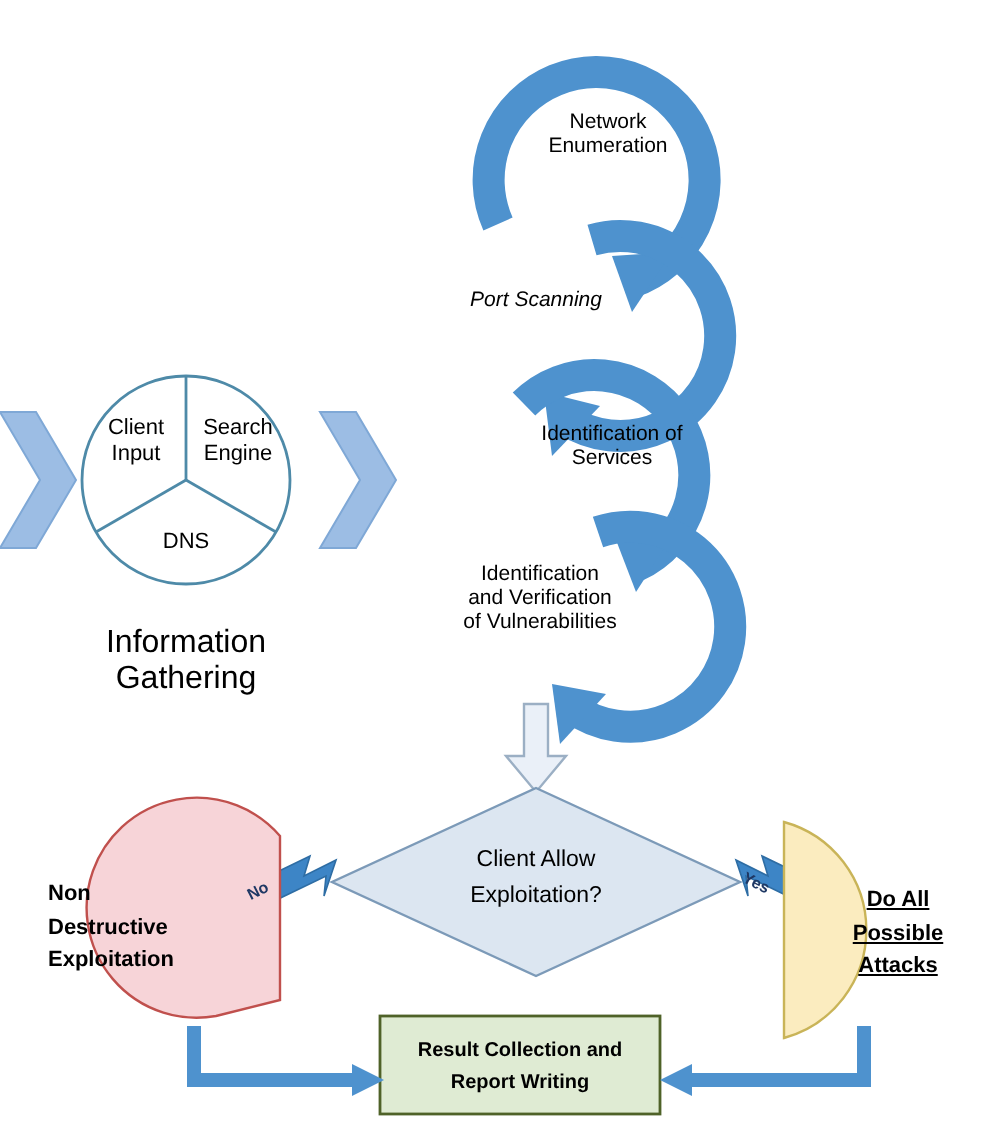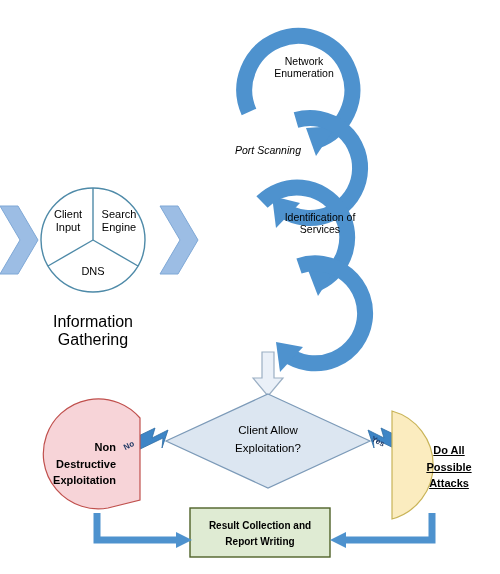--- a/index.html
+++ b/index.html
@@ -203,32 +203,35 @@
 
   <div class="lbl pie-lbl" style="left:68px; top:265px; width:50px;">DNS</div>
 
   <div class="lbl caption-lbl" style="left:18px; top:313px; width:150px;">Information Gathering</div>
 
   <div class="lbl ring-lbl" style="left:258px; top:55px; width:92px;">Network
 Enumeration</div>
 
   <div class="lbl ring-lbl" style="left:222px; top:144px; width:92px;font-style:italic;">Port Scanning</div>
 
-  <div class="lbl ring-lbl" style="left:272px; top:211px; width:96px;">Identification of
+  <div class="lbl ring-lbl" style="left:258px; top:211px; width:96px;">Identification of
 Services</div>
 
+  <div class="lbl ring-lbl" style="left:220px; top:281px; width:100px;">Identification
+and Verification
+of Vulnerabilities</div>
 
   <div class="lbl diamond-lbl" style="left:198px; top:422px; width:140px; line-height:1.55;">Client Allow
 Exploitation?</div>
 
   <div class="lbl branch-lbl branch-no" style="left:118px; top:441px; width:22px;">No</div>
 
   <div class="lbl branch-lbl branch-yes" style="left:367px; top:437px; width:22px;">Yes</div>
 
-  <div class="lbl wedge-lbl" style="left:24px; top:439px; width:92px; line-height:1.5; text-align:right;">Non
+  <div class="lbl wedge-lbl" style="left:24px; top:439px; width:92px; line-height:1.5; text-align:left;">Non
 Destructive
 Exploitation</div>
 
   <div class="lbl wedge-lbl" style="left:410px; top:442px; width:78px; line-height:1.5; text-align:center;text-decoration:underline;">Do All
 Possible
 Attacks</div>
 
   <div class="lbl result-lbl" style="left:196px; top:518px; width:128px; line-height:1.55;">Result Collection and
 Report Writing</div>
 

